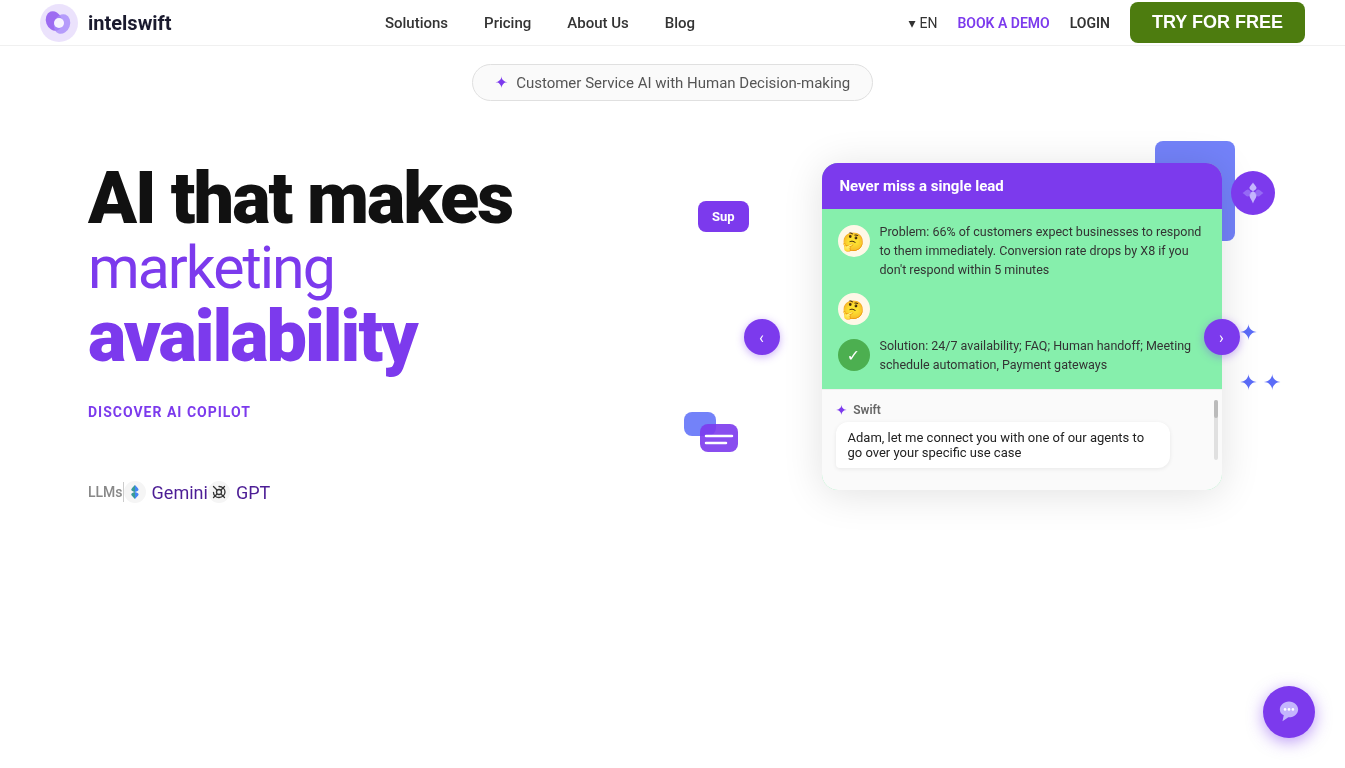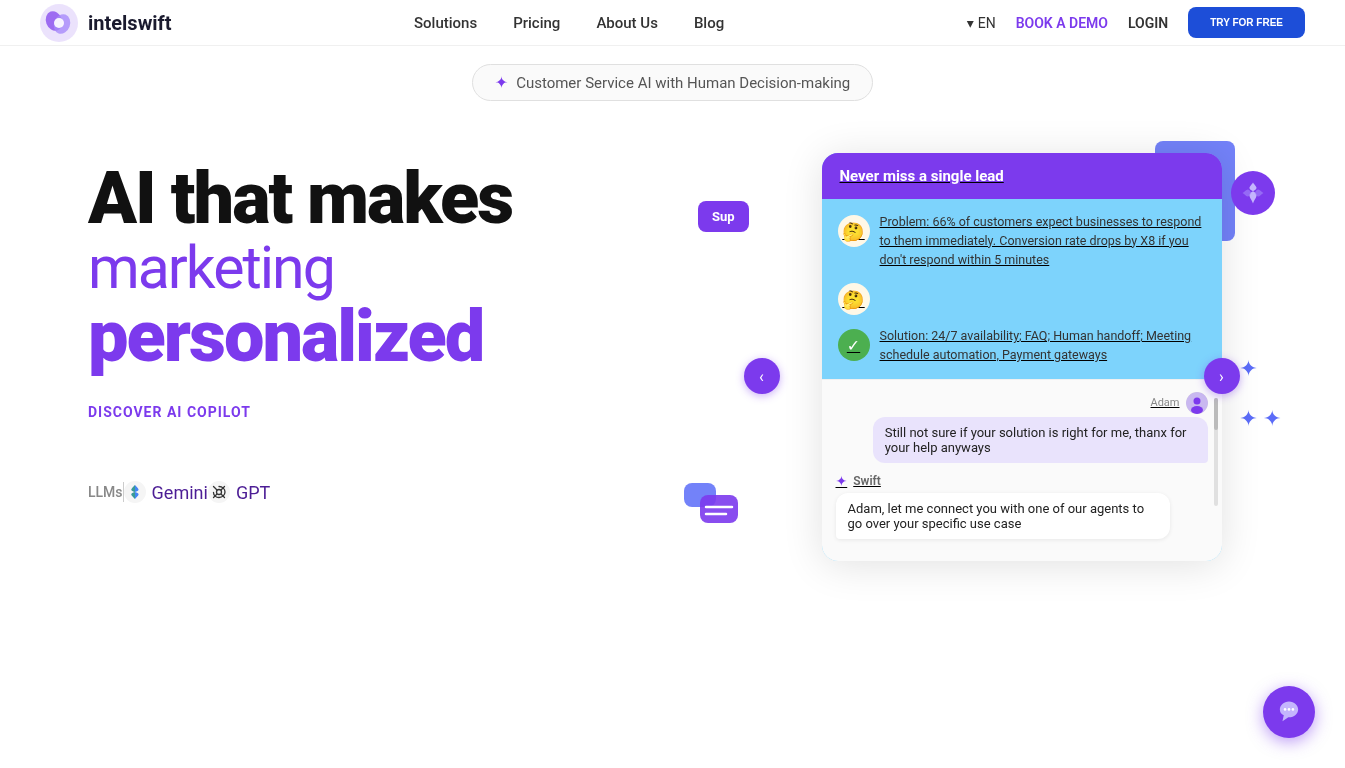--- a/index.html
+++ b/index.html
@@ -71,26 +71,26 @@
       text-decoration: none;
     }
     .login-btn {
       color: #333;
       font-weight: 600;
       font-size: 14px;
       cursor: pointer;
       text-decoration: none;
     }
     .try-free-btn {
-      background: #1d4ed8;
+      background: #4d7c0f;
       color: #fff;
       padding: 10px 22px;
       border-radius: 8px;
       font-weight: 600;
-      font-size: 10px;
+      font-size: 18px;
       cursor: pointer;
       border: none;
     }
 
     
     .tagline-bar {
       display: flex;
       justify-content: center;
       margin-top: 18px;
     }
@@ -224,30 +224,29 @@
       border-radius: 50%;
       display: flex;
       align-items: center;
       justify-content: center;
       font-size: 20px;
       z-index: 5;
     }
 
     
     .chat-card {
-      background: #7dd3fc;
+      background: #86efac;
       border-radius: 16px;
       box-shadow: 0 4px 40px rgba(0,0,0,0.12);
       width: 400px;
       overflow: hidden;
       z-index: 4;
       position: relative;
-      margin-top: 2px;
+      margin-top: 12px;
       margin-left: 60px;
-      text-decoration: underline;
     }
     .chat-header {
       background: #7c3aed;
       color: #fff;
       padding: 14px 18px;
       font-weight: 700;
       font-size: 15px;
     }
     .chat-info-section {
       padding: 14px 16px;
@@ -463,21 +462,21 @@
     <span class="sparkle">✦</span>
     <span>Customer Service AI with Human Decision-making</span>
   </div>
 </div>
 
 <div class="hero">
 
   <div class="hero-left">
     <div class="hero-title-line1">AI that makes</div>
     <div class="hero-title-line2">marketing</div>
-    <div class="hero-title-line3">personalized</div>
+    <div class="hero-title-line3">availability</div>
     <a href="#" class="discover-link">DISCOVER AI COPILOT</a>
 
     <div class="llm-row">
       <span class="llm-label">LLMs</span>
       <div class="llm-divider"></div>
 
       <div class="llm-item">
         <svg class="gemini-icon" viewBox="0 0 22 22" fill="none">
           <circle cx="11" cy="11" r="11" fill="#f5f5f5"></circle>
           <path d="M11 4 C13 7, 18 9, 11 11 C18 13, 13 15, 11 18 C9 15, 4 13, 11 11 C4 9, 9 7, 11 4Z" fill="#4285F4"></path>
@@ -526,36 +525,20 @@
             <div class="info-text">Solution: 24/7 availability; FAQ; Human handoff; Meeting schedule automation, Payment gateways</div>
           </div>
         </div>
 
         <div class="chat-messages">
 
           <div style="position:absolute;right:4px;top:10%;height:60%;width:4px;background:#e0e0e0;border-radius:4px;z-index:2;">
             <div style="height:30%;background:#bbb;border-radius:4px;"></div>
           </div>
 
-          <div class="chat-msg-row">
-            <div class="chat-msg-name" style="justify-content:flex-end;">
-              <span>Adam</span>
-              <div class="user-avatar-small">
-                <svg viewBox="0 0 22 22" fill="none" width="22" height="22">
-                  <circle cx="11" cy="11" r="11" fill="#c9b8f0"></circle>
-                  <circle cx="11" cy="9" r="3.5" fill="#7c3aed"></circle>
-                  <ellipse cx="11" cy="18" rx="6" ry="4" fill="#7c3aed"></ellipse>
-                </svg>
-              </div>
-            </div>
-            <div style="overflow:hidden;">
-              <div class="msg-bubble-user">Still not sure if your solution is right for me, thanx for your help anyways</div>
-            </div>
-            <div class="clearfix"></div>
-          </div>
 
           <div class="chat-msg-row">
             <div class="swift-row">
               <span class="swift-sparkle">✦</span>
               <span class="swift-label">Swift</span>
             </div>
             <div class="msg-bubble-bot">Adam, let me connect you with one of our agents to go over your specific use case</div>
           </div>
         </div>
       </div>

